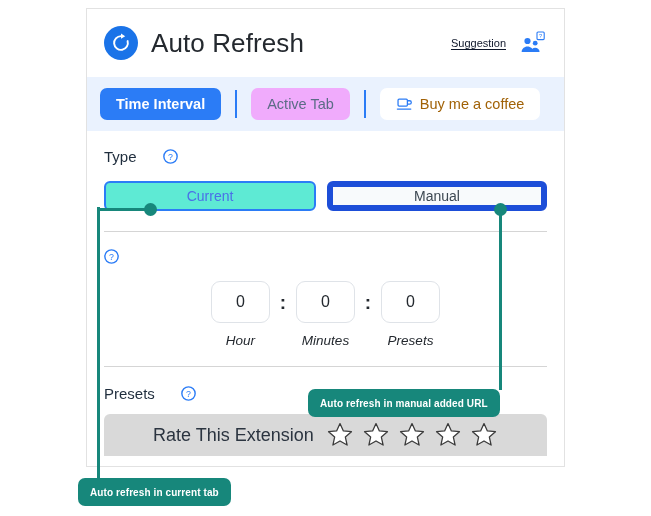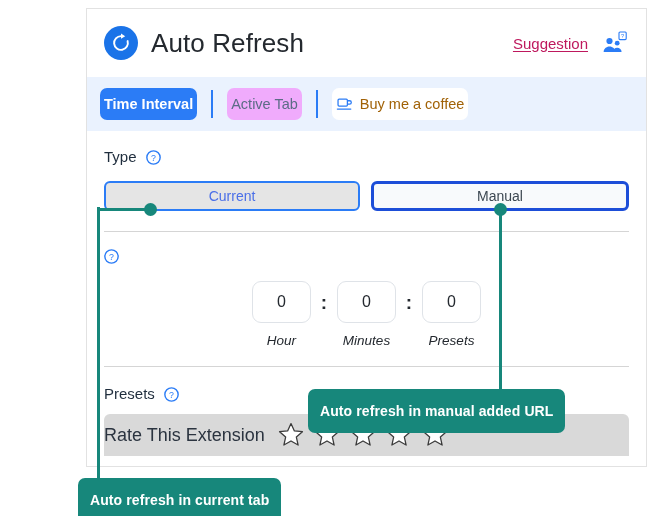--- a/index.html
+++ b/index.html
@@ -13,21 +13,21 @@
   #stage {
     position: relative;
     width: 651px; height: 516px;
     background: #ffffff;
   }
 
   
   .card {
     position: absolute;
     left: 86px; top: 8px;
-    width: 561px; height: 459px;
+    width: 479px; height: 459px;
     background: #ffffff;
     border: 1px solid #e2e2e2;
     overflow: hidden;
   }
 
   
   .hdr {
     position: relative;
     height: 68px;
     background: #ffffff;
@@ -50,22 +50,22 @@
     letter-spacing: .1px;
     white-space: nowrap;
   }
   .hdr-right {
     margin-left: auto;
     display: flex;
     align-items: center;
     gap: 13px;
   }
   .suggestion {
-    font-size: 15px;
-    color: #be185d;
+    font-size: 11px;
+    color: #0f172a;
     text-decoration: underline;
     text-underline-offset: 2px;
     cursor: pointer;
   }
   .people-icon { width: 26px; height: 24px; display:block; }
 
   
   .tabbar {
     height: 54px;
     background: #eaf2fe;
@@ -74,55 +74,55 @@
     padding: 0 13px;
     gap: 0;
   }
   .tab {
     height: 32px;
     border-radius: 7px;
     display: flex; align-items: center; justify-content: center;
     font-size: 14.5px;
     white-space: nowrap;
     cursor: pointer;
-    padding: 0 4px;
+    padding: 0 16px;
   }
   .tab.active { background: #2b7cf6; color: #ffffff; font-weight: bold; }
   .tab.plain  { background: #f0abfc; color: #5b6c86; }
   .tab.coffee { background: #ffffff; color: #a16207; gap: 7px; }
   .tabsep {
     width: 2px; height: 28px;
     background: #2b7cf6;
     margin: 0 14px;
     flex: none;
   }
   .coffee-icon { width: 17px; height: 17px; display: block; }
 
   
   .body { padding: 0 17px; }
   .sec-label {
-    display: flex; align-items: flex-end; gap: 9px;
+    display: flex; align-items: center; gap: 26px;
     font-size: 15px; color: #1f2d3d;
   }
   .help-icon { width: 15px; height: 15px; display: block; }
 
   .type-row {
     display: flex; gap: 11px;
     margin-top: 16px;
   }
   .opt {
     flex: 1 1 0;
     height: 30px;
     border-radius: 6px;
     display: flex; align-items: center; justify-content: center;
     font-size: 14px;
     cursor: pointer;
   }
-  .opt.sel   { border: 2px solid #2b7cf6; background: #e5e5e5; color: #4a6fe8; }
-  .opt.unsel { border: 3px solid #1d4ed8; background: #f8fafc; color: #3d4852; }
+  .opt.sel   { border: 2px solid #2b7cf6; background: #5eead4; color: #4a6fe8; }
+  .opt.unsel { border: 6px solid #1d4ed8; background: #f8fafc; color: #3d4852; }
 
   .divider {
     height: 1px; background: #d5d5d5;
     margin: 20px 0 0 0;
   }
 
   .cd-row {
     display: flex; align-items: flex-start; justify-content: center;
     gap: 0; margin-top: 17px;
   }
@@ -144,21 +144,21 @@
     line-height: 1;
   }
 
   .presets-label { margin-top: 18px; }
 
   .rate-bar {
     margin-top: 12px;
     height: 42px;
     background: #d9d9d9;
     border-radius: 6px 6px 0 0;
-    display: flex; align-items: center; justify-content: flex-start;
+    display: flex; align-items: center; justify-content: center;
     gap: 12px;
   }
   .rate-text { font-size: 18px; color: #2b3440; }
   .stars { display: flex; gap: 8px; }
   .star { width: 28px; height: 28px; display: block; }
 
   
   .anno-line {
     position: absolute;
     background: #17877b;
@@ -167,25 +167,25 @@
     position: absolute;
     width: 13px; height: 13px;
     border-radius: 50%;
     background: #17877b;
   }
   .callout {
     position: absolute;
     background: #17877b;
     color: #ffffff;
     border-radius: 7px;
-    font-size: 14px;
+    font-size: 10px;
     font-weight: bold;
     display: flex; align-items: center;
     padding: 0 12px;
-    height: 44px;
+    height: 28px;
     white-space: nowrap;
     letter-spacing: .1px;
   }
 </style>
 </head>
 <body>
 
 <div id="stage">
 
   <div class="card">

